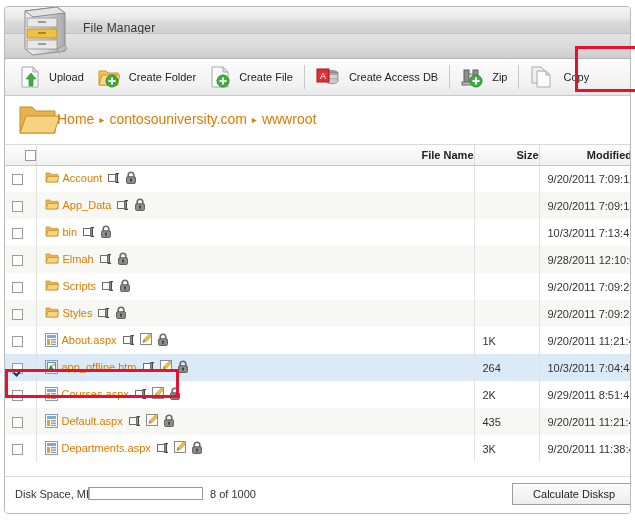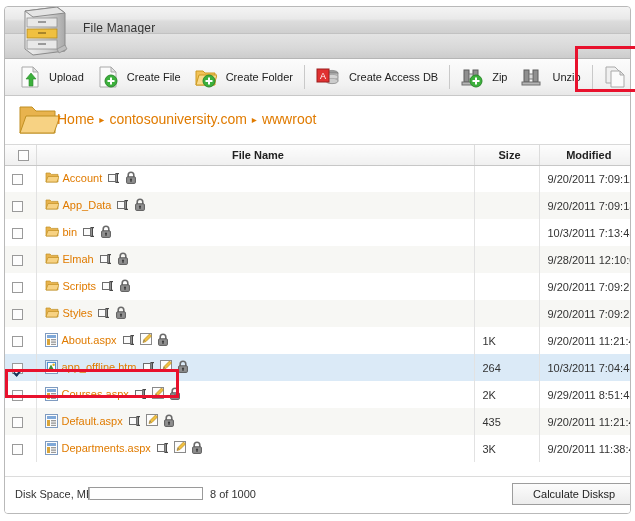--- a/index.html
+++ b/index.html
@@ -85,21 +85,21 @@
   table.files col.c-chk{width:31px;}
   table.files col.c-name{width:438px;}
   table.files col.c-size{width:65px;}
   table.files col.c-mod{width:93px;}
   table.files thead th{
     height:20px;
     background:linear-gradient(to bottom,#fdfdfd 0%,#f0f0f0 100%);
     border-bottom:1px solid #c7c7c7;
     border-right:1px solid #dcdcdc;
     font-size:11px;font-weight:bold;color:#222;
-    text-align:center;padding:0 0 0 6px;
+    text-align:right;padding:0 0 0 6px;
     box-sizing:border-box;
   }
   table.files thead th.chkhead{padding-left:7px;border-right:1px solid #dcdcdc;}
   table.files thead th:last-child{border-right:none;}
   table.files tbody tr{height:27px;}
   table.files tbody tr.alt{background:#f7f7f4;}
   table.files tbody tr.sel{background:#dbeaf7;}
   table.files tbody td{
     border-right:1px solid #e2e2e2;
     padding:0 0 0 8px;
@@ -203,42 +203,42 @@
           <polygon points="2,1 13,1 18,6 18,21 2,21" fill="#fbfbfb" stroke="#a9a9a9"></polygon>
           <polygon points="13,1 18,6 13,6" fill="#e2e2e2" stroke="#a9a9a9"></polygon>
           <polygon points="9,20 9,13 6,13 11,7 16,13 13,13 13,20" fill="#3cb03c" stroke="#2d8a2d" stroke-width=".6"></polygon>
         </svg>
       </span>
       <span class="lbl">Upload</span>
     </div>
 
     <div class="tbtn">
       <span>
+        <svg width="22" height="22" viewBox="0 0 22 22">
+          <path d="M1,5 L8,5 L10,7 L20,7 L20,19 L1,19 Z" fill="#f2c258" stroke="#cc9a22"></path>
+          <path d="M1,19 L4,9 L22,9 L19,19 Z" fill="#fada8a" stroke="#cc9a22"></path>
+          <circle cx="14" cy="15" r="6" fill="#3cb03c" stroke="#2d8a2d"></circle>
+          <rect x="13" y="11.5" width="2" height="7" fill="#fff"></rect>
+          <rect x="10.5" y="14" width="7" height="2" fill="#fff"></rect>
+        </svg>
+      </span>
+      <span class="lbl">Create Folder</span>
+    </div>
+
+    <div class="tbtn">
+      <span>
         <svg width="20" height="22" viewBox="0 0 20 22">
           <polygon points="2,1 13,1 18,6 18,21 2,21" fill="#fbfbfb" stroke="#a9a9a9"></polygon>
           <polygon points="13,1 18,6 13,6" fill="#e2e2e2" stroke="#a9a9a9"></polygon>
           <circle cx="13" cy="15" r="6" fill="#3cb03c" stroke="#2d8a2d"></circle>
           <rect x="12" y="11.5" width="2" height="7" fill="#fff"></rect>
           <rect x="9.5" y="14" width="7" height="2" fill="#fff"></rect>
         </svg>
       </span>
       <span class="lbl">Create File</span>
-    </div>
-
-    <div class="tbtn">
-      <span>
-        <svg width="22" height="22" viewBox="0 0 22 22">
-          <path d="M1,5 L8,5 L10,7 L20,7 L20,19 L1,19 Z" fill="#f2c258" stroke="#cc9a22"></path>
-          <path d="M1,19 L4,9 L22,9 L19,19 Z" fill="#fada8a" stroke="#cc9a22"></path>
-          <circle cx="14" cy="15" r="6" fill="#3cb03c" stroke="#2d8a2d"></circle>
-          <rect x="13" y="11.5" width="2" height="7" fill="#fff"></rect>
-          <rect x="10.5" y="14" width="7" height="2" fill="#fff"></rect>
-        </svg>
-      </span>
-      <span class="lbl">Create Folder</span>
     </div>
 
     <div class="tsep"></div>
 
     <div class="tbtn">
       <span>
         <svg width="24" height="22" viewBox="0 0 24 22">
           <ellipse cx="16" cy="7" rx="6" ry="2.6" fill="#9b9b9b" stroke="#6f6f6f" stroke-width=".6"></ellipse>
           <path d="M10,7 L10,15 A6,2.6 0 0 0 22,15 L22,7 Z" fill="#bdbdbd" stroke="#6f6f6f" stroke-width=".6"></path>
           <ellipse cx="16" cy="11" rx="6" ry="2.6" fill="#d4d4d4" stroke="#8a8a8a" stroke-width=".5"></ellipse>
@@ -260,31 +260,20 @@
           <rect x="8" y="8" width="4" height="5" fill="#d8d8d8" stroke="#7a7a7a"></rect>
           <rect x="1" y="16" width="18" height="3" fill="#b5b5b5" stroke="#6f6f6f"></rect>
           <circle cx="15" cy="15" r="6" fill="#3cb03c" stroke="#2d8a2d"></circle>
           <rect x="14" y="11.5" width="2" height="7" fill="#fff"></rect>
           <rect x="11.5" y="14" width="7" height="2" fill="#fff"></rect>
         </svg>
       </span>
       <span class="lbl">Zip</span>
     </div>
 
-    <div class="tbtn">
-      <span>
-        <svg width="22" height="22" viewBox="0 0 22 22">
-          <rect x="3" y="4" width="5" height="12" fill="#8f8f8f" stroke="#5d5d5d"></rect>
-          <rect x="12" y="4" width="5" height="12" fill="#8f8f8f" stroke="#5d5d5d"></rect>
-          <rect x="8" y="8" width="4" height="5" fill="#d8d8d8" stroke="#7a7a7a"></rect>
-          <rect x="1" y="16" width="18" height="3" fill="#b5b5b5" stroke="#6f6f6f"></rect>
-        </svg>
-      </span>
-      <span class="lbl">Unzip</span>
-    </div>
 
     <div class="tsep"></div>
 
     <div class="tbtn">
       <span>
         <svg width="24" height="22" viewBox="0 0 24 22">
           <polygon points="2,1 11,1 15,5 15,17 2,17" fill="#f0f0f0" stroke="#a9a9a9"></polygon>
           <polygon points="7,5 16,5 20,9 20,21 7,21" fill="#fbfbfb" stroke="#a9a9a9"></polygon>
           <polygon points="16,5 20,9 16,9" fill="#e2e2e2" stroke="#a9a9a9"></polygon>
         </svg>

